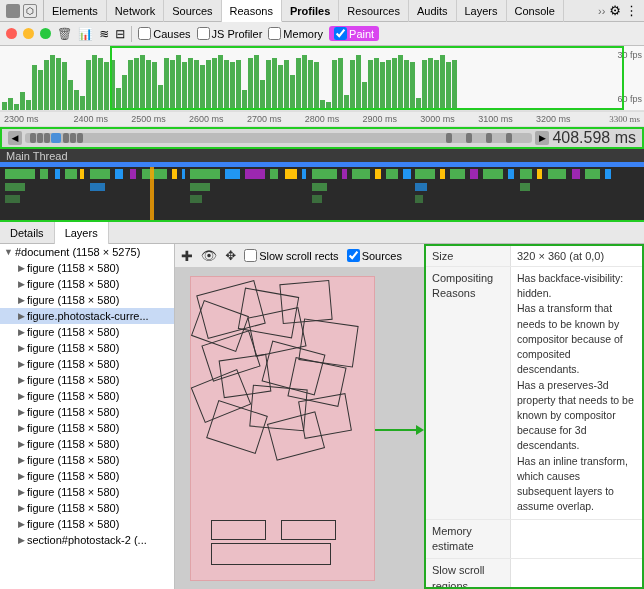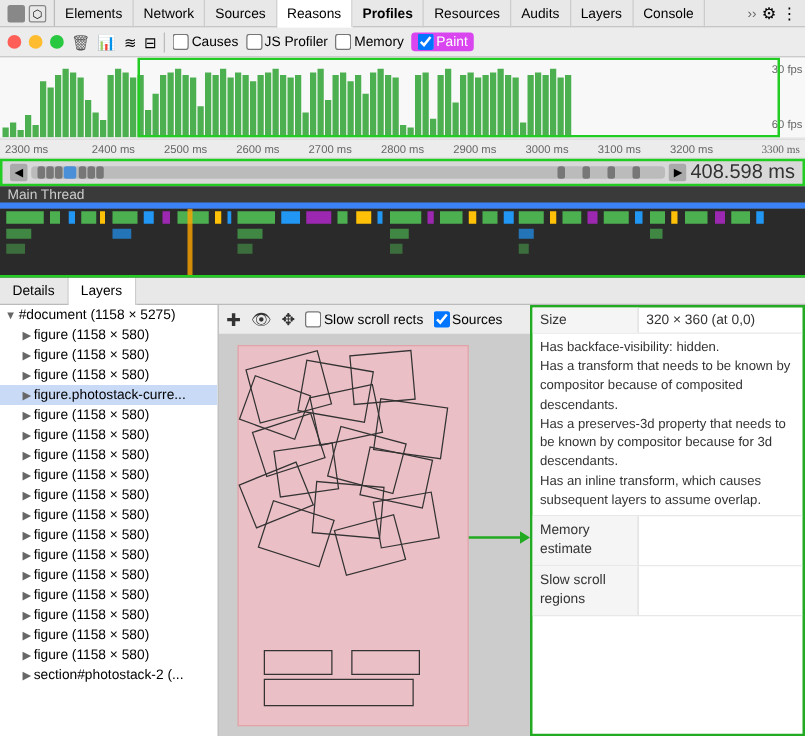--- a/index.html
+++ b/index.html
@@ -397,20 +397,22 @@
         </div>
       </div>
     </div>
 
     <div id="info-panel" style="width:220px;min-width:220px;background:#fff;border-left:1px solid #c0c0c0;font-size:11px;overflow-y:auto;border:2px solid #22aa22;">
       <div class="info-row" style="display:flex;border-bottom:1px solid #e8e8e8;">
         <div style="width:85px;min-width:85px;padding:4px 6px;color:#333;font-weight:500;background:#f5f5f5;border-right:1px solid #e0e0e0;">Size</div>
         <div style="padding:4px 6px;color:#333;flex:1;">320 × 360 (at 0,0)</div>
       </div>
       <div class="info-row" style="display:flex;border-bottom:1px solid #e8e8e8;">
+        <div style="width:85px;min-width:85px;padding:4px 6px;color:#333;font-weight:500;background:#f5f5f5;border-right:1px solid #e0e0e0;white-space:pre-line;line-height:1.4;">Compositing
+Reasons</div>
         <div style="padding:4px 6px;color:#333;flex:1;font-size:10.5px;line-height:1.45;">
           Has backface-visibility: hidden.<br>
           Has a transform that needs to be known by compositor because of composited descendants.<br>
           Has a preserves-3d property that needs to be known by compositor because for 3d descendants.<br>
           Has an inline transform, which causes subsequent layers to assume overlap.
         </div>
       </div>
       <div class="info-row" style="display:flex;border-bottom:1px solid #e8e8e8;">
         <div style="width:85px;min-width:85px;padding:4px 6px;color:#333;font-weight:500;background:#f5f5f5;border-right:1px solid #e0e0e0;white-space:pre-line;line-height:1.4;">Memory
 estimate</div>

